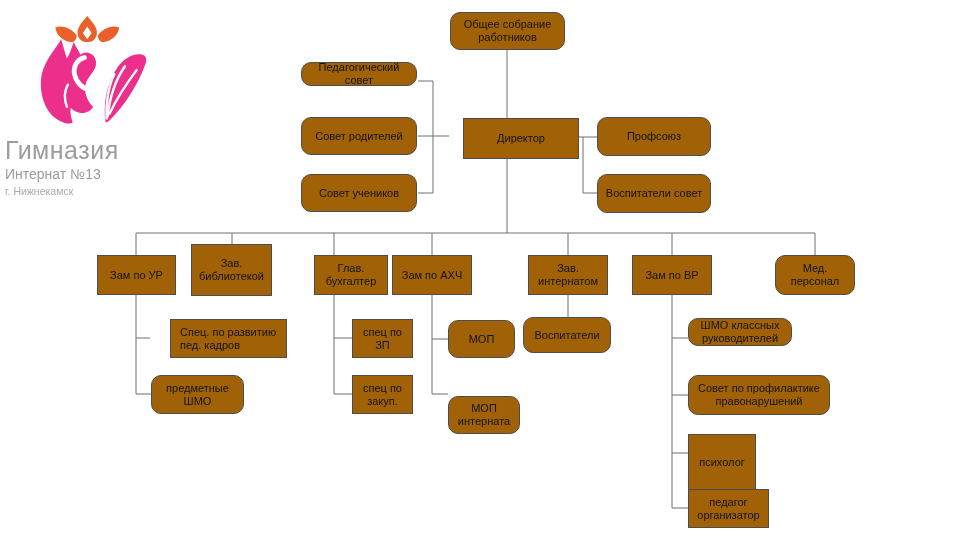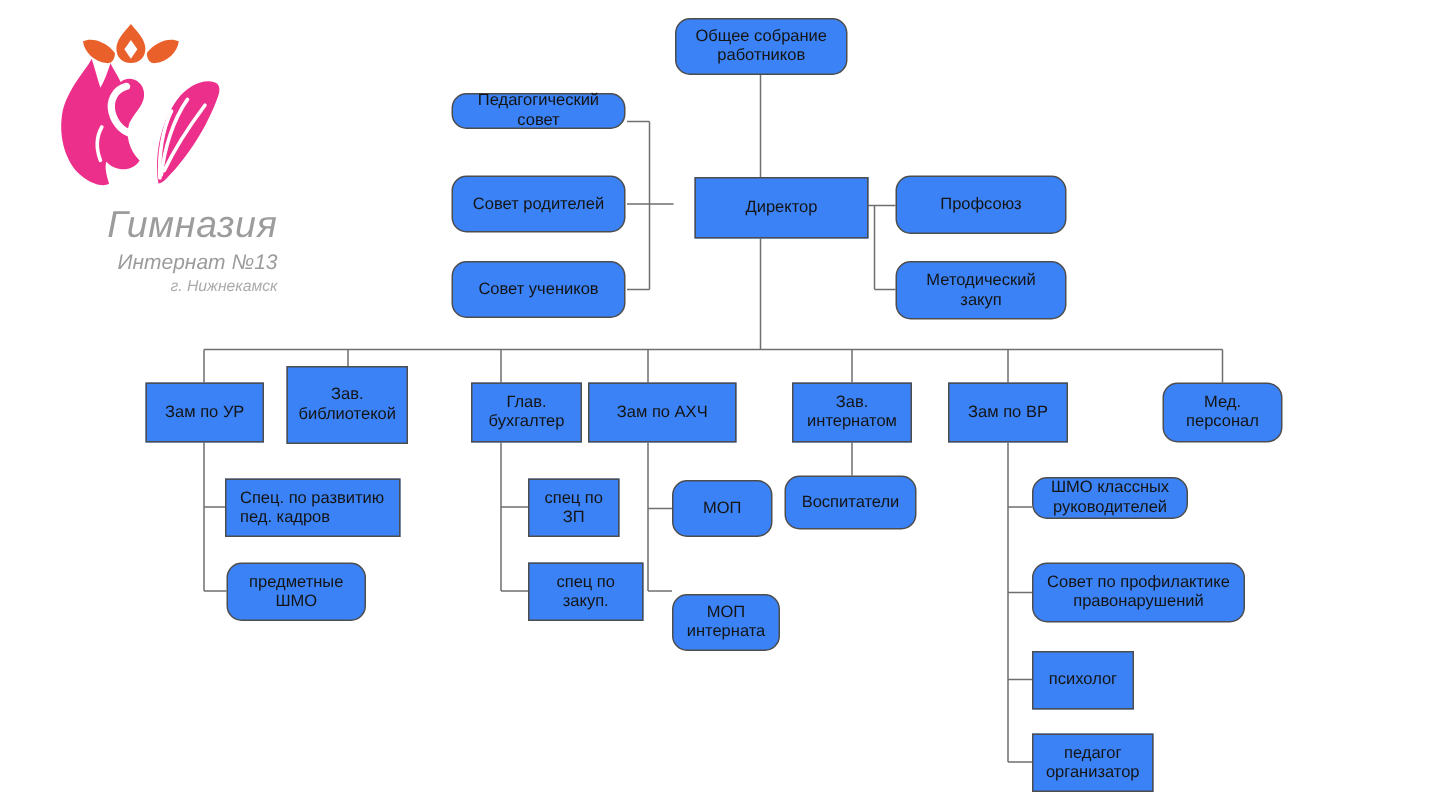--- a/index.html
+++ b/index.html
@@ -4,31 +4,31 @@
 <style>
   html,body{margin:0;padding:0;}
   body{
     width:960px;height:540px;background:#ffffff;overflow:hidden;position:relative;
     font-family:"Liberation Sans", sans-serif;
   }
   #canvas{position:absolute;inset:0;width:960px;height:540px;}
   #connectors{position:absolute;left:0;top:0;z-index:1;}
   .node{
     position:absolute;z-index:2;box-sizing:border-box;
-    background:#3b82f6;border:1px solid #4d4d4d;
+    background:#a16207;border:1px solid #4d4d4d;
     display:flex;align-items:center;justify-content:center;
     text-align:center;font-size:11px;line-height:13px;color:#141414;
     padding:2px 5px;
   }
   .rounded{border-radius:10px;}
-  .align-left{justify-content:flex-start;text-align:left;padding-left:9px;}
+  .align-left{justify-content:flex-start;text-align:left;padding-left:9px;margin-left:20px;}
   
   #logo{position:absolute;left:0;top:0;width:190px;height:210px;z-index:2;}
   #logo svg{position:absolute;left:32px;top:14px;}
-  .logo-text{position:absolute;left:5px;width:180px;text-align:right;font-style:italic;}
+  .logo-text{position:absolute;left:5px;width:180px;text-align:left;}
   .logo-title{top:136px;font-size:25px;letter-spacing:0.5px;color:#9c9c9c;}
   .logo-subtitle{top:166px;font-size:14px;color:#9c9c9c;}
   .logo-city{top:185px;font-size:10.5px;color:#ababab;}
 </style>
 </head>
 <body>
 
 <div id="canvas">
 
   <svg id="connectors" width="960" height="540">
@@ -84,51 +84,51 @@
   <div class="node rounded" style="left:301px;top:62px;width:116px;height:24px">Педагогический совет</div>
 
   <div class="node rounded" style="left:301px;top:117px;width:116px;height:38px">Совет родителей</div>
 
   <div class="node rounded" style="left:301px;top:174px;width:116px;height:38px">Совет учеников</div>
 
   <div class="node" style="left:463px;top:118px;width:116px;height:41px">Директор</div>
 
   <div class="node rounded" style="left:597px;top:117px;width:114px;height:39px">Профсоюз</div>
 
-  <div class="node rounded" style="left:597px;top:174px;width:114px;height:39px">Методический закуп</div>
+  <div class="node rounded" style="left:597px;top:174px;width:114px;height:39px">Воспитатели совет</div>
 
   <div class="node" style="left:97px;top:255px;width:79px;height:40px">Зам по УР</div>
 
   <div class="node" style="left:191px;top:244px;width:81px;height:52px">Зав. библиотекой</div>
 
   <div class="node" style="left:314px;top:255px;width:74px;height:40px">Глав. бухгалтер</div>
 
-  <div class="node" style="left:392px;top:255px;width:99px;height:40px">Зам по АХЧ</div>
+  <div class="node" style="left:392px;top:255px;width:80px;height:40px">Зам по АХЧ</div>
 
   <div class="node" style="left:528px;top:255px;width:80px;height:40px">Зав. интернатом</div>
 
   <div class="node" style="left:632px;top:255px;width:80px;height:40px">Зам по ВР</div>
 
   <div class="node rounded" style="left:775px;top:255px;width:80px;height:40px">Мед. персонал</div>
 
   <div class="node align-left" style="left:150px;top:319px;width:117px;height:39px">Спец. по развитию пед. кадров</div>
 
   <div class="node rounded" style="left:151px;top:375px;width:93px;height:39px">предметные ШМО</div>
 
   <div class="node" style="left:352px;top:319px;width:61px;height:39px">спец по ЗП</div>
 
-  <div class="node" style="left:352px;top:375px;width:77px;height:39px">спец по закуп.</div>
+  <div class="node" style="left:352px;top:375px;width:61px;height:39px">спец по закуп.</div>
 
   <div class="node rounded" style="left:448px;top:320px;width:67px;height:38px">МОП</div>
 
   <div class="node rounded" style="left:448px;top:396px;width:72px;height:38px">МОП интерната</div>
 
   <div class="node rounded" style="left:523px;top:317px;width:88px;height:36px">Воспитатели</div>
 
   <div class="node rounded" style="left:688px;top:318px;width:104px;height:28px">ШМО классных руководителей</div>
 
   <div class="node rounded" style="left:688px;top:375px;width:142px;height:40px">Совет по профилактике правонарушений</div>
 
-  <div class="node" style="left:688px;top:434px;width:68px;height:39px">психолог</div>
+  <div class="node" style="left:688px;top:434px;width:68px;height:56px">психолог</div>
 
   <div class="node" style="left:688px;top:489px;width:81px;height:39px">педагог организатор</div>
 
 </div>
 
 </body></html>

